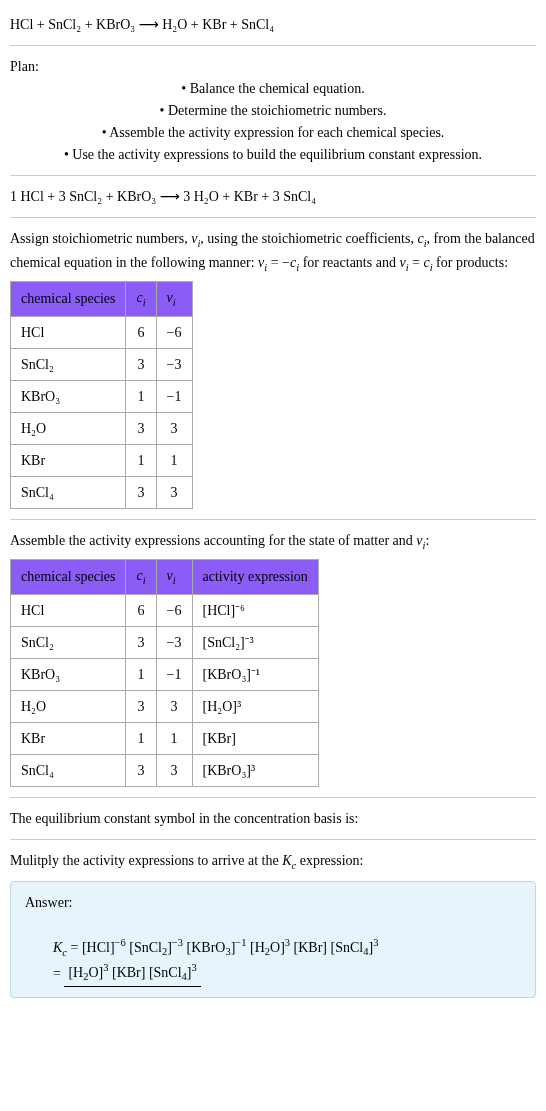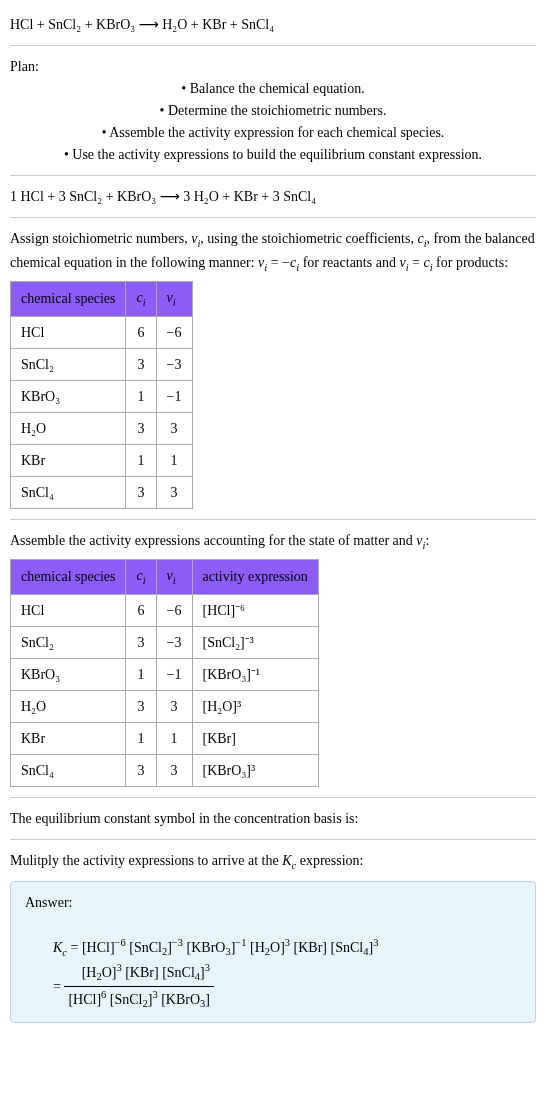--- a/index.html
+++ b/index.html
@@ -60,21 +60,21 @@
       border-radius: 4px;
       padding: 10px 14px;
       margin-top: 6px;
     }
     .answer-box .label {
       margin-bottom: 6px;
     }
     .frac {
       display: inline-block;
       vertical-align: middle;
-      text-align: right;
+      text-align: left;
     }
     .frac .num {
       display: block;
       border-bottom: 1px solid #000;
       padding: 0 4px;
     }
     .frac .den {
       display: block;
       padding: 0 4px;
     }
@@ -220,17 +220,16 @@
 </div>
 
 <div class="answer-box">
   <div class="label">Answer:</div>
   <div class="indent">
     <div><span class="italic">K<span class="sub">c</span></span> = [HCl]<span class="sup">−6</span> [SnCl<span class="sub">2</span>]<span class="sup">−3</span> [KBrO<span class="sub">3</span>]<span class="sup">−1</span> [H<span class="sub">2</span>O]<span class="sup">3</span> [KBr] [SnCl<span class="sub">4</span>]<span class="sup">3</span></div>
     <div>
       <span style="display:inline-block;vertical-align:middle;">= </span>
       <span class="frac">
         <span class="num">[H<span class="sub">2</span>O]<span class="sup">3</span> [KBr] [SnCl<span class="sub">4</span>]<span class="sup">3</span></span>
-        <span class="den">[HCl]<span class="sup">6</span> [SnCl<span class="sub">2</span>]<span class="sup">3</span> [KBrO<span class="sub">3</span>]</span>
       </span>
     </div>
   </div>
 </div>
 
 </body></html>

